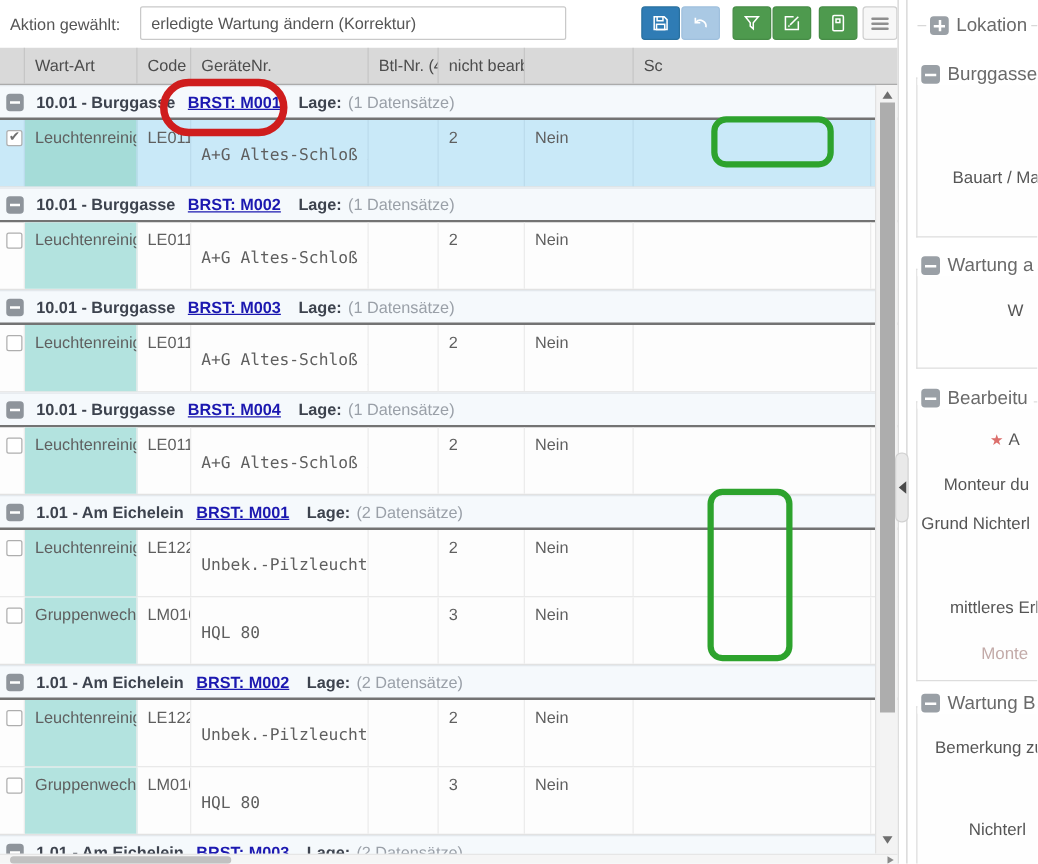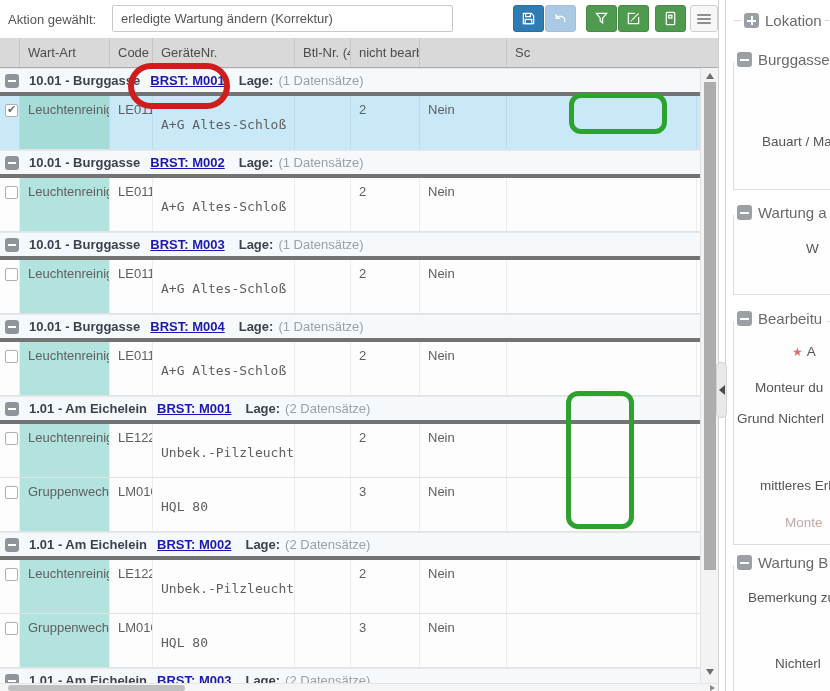--- a/index.html
+++ b/index.html
@@ -26,21 +26,21 @@
   .menu-lines div { height:2px; background:#8f8f8f; margin:2px 0; border-radius:1px; }
 
   
   .table-wrap { position:absolute; left:0; top:38px; width:718px; height:653px; background:#fff; }
   .grid { display:grid; grid-template-columns:20px 90px 43px 142px 56px 69px 87px 190px 1fr; }
   .thead { height:30px; background:#d9d9d9; border-bottom:1px solid #ababab; }
   .thead .hcell { font-size:13px; color:#4c4c4c; padding:7px 0 0 8px; border-right:1px solid #c6c6c6;
     white-space:nowrap; overflow:hidden; }
   .thead .hcell:last-child { border-right:none; }
 
-  .ghead { height:28px; background:#f5f9fc; border-top:1px solid #e3e8ec; border-bottom:4px solid #737373;
+  .ghead { height:28px; background:#f5f9fc; border-top:1px solid #e3e8ec; border-bottom:2px solid #737373;
     display:flex; align-items:center; padding-left:5px; font-size:13px; white-space:nowrap; }
   .collapse-btn { width:14px; height:14px; background:#8e949b; border-radius:3px; position:relative;
     flex:0 0 14px; cursor:pointer; }
   .collapse-btn::after { content:""; position:absolute; left:3px; top:6px; width:8px; height:2px; background:#fff; }
   .g-loc  { font-weight:bold; color:#3d434e; margin-left:10px; }
   .g-brst { font-weight:bold; color:#1b18b0; margin-left:10px;text-decoration:underline; }
   .g-lage { font-weight:bold; color:#3d434e; margin-left:14px; }
   .g-count{ color:#9aa0a8; margin-left:5px; }
 
   .trow { height:54px; background:#fdfdfd; border-bottom:1px solid #e2e2e2; }

